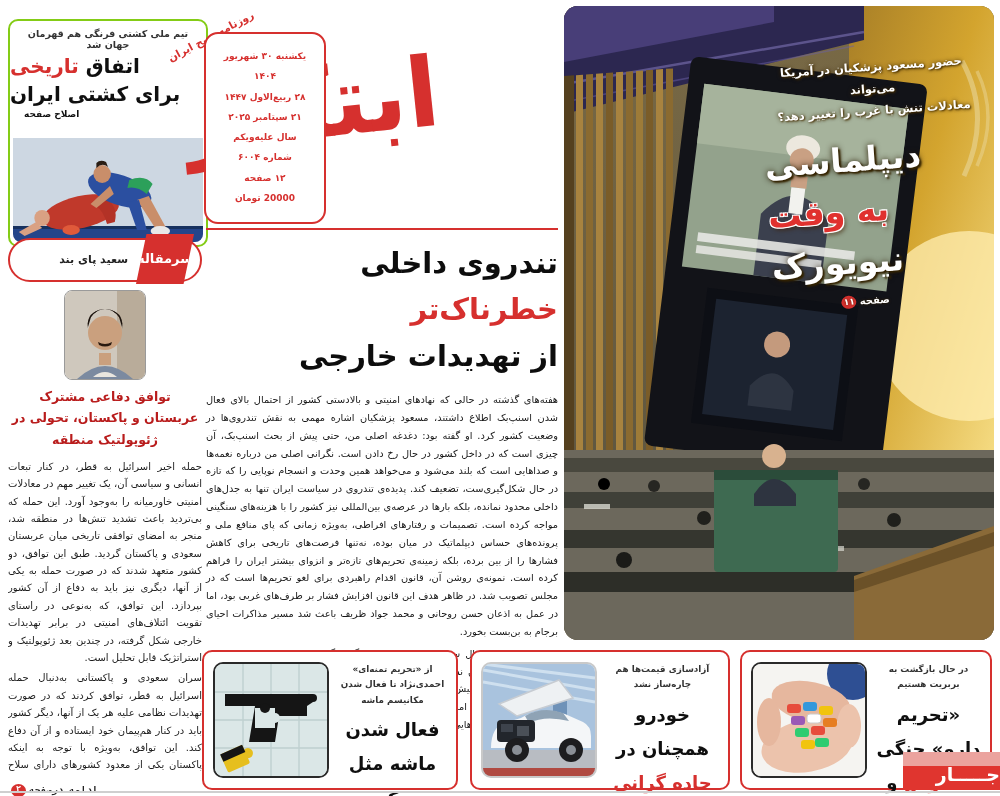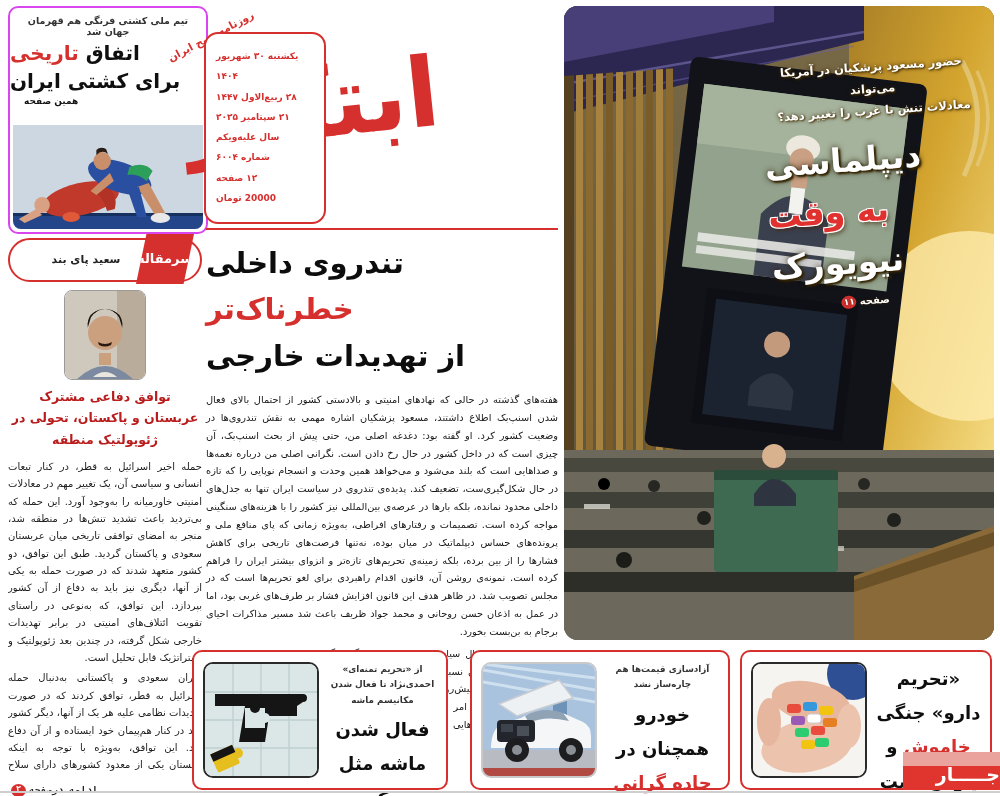--- a/index.html
+++ b/index.html
@@ -4,81 +4,81 @@
 <style>
   html,body{margin:0;padding:0;background:#fff;}
   .page{position:relative;width:1000px;height:796px;background:#ffffff;overflow:hidden;
         font-family:"DejaVu Sans","Liberation Sans",sans-serif;direction:rtl;}
   .accent{color:#d6302e;}
   .pnum{display:inline-block;min-width:13px;height:13px;border-radius:50%;background:#d6302e;
         color:#fff;font-size:9px;line-height:13px;text-align:center;font-weight:bold;
         vertical-align:middle;margin:0 3px;padding:0 1px;}
 
   
-  .wrestle-box{position:absolute;top:6px;left:8px;width:196px;height:224px;border:2px solid #d946ef;
+  .wrestle-box{position:absolute;top:19px;left:8px;width:196px;height:224px;border:2px solid #84cc16;
         border-radius:10px;background:#fff;overflow:hidden;}
   .wrestle-kicker{margin:7px 4px 2px;text-align:center;font-size:9.5px;font-weight:bold;color:#333;}
   .wrestle-headline{text-align:left;font-weight:bold;font-size:20px;line-height:1.4;color:#0f0f0f;}
   .wrestle-tag{font-size:9px;font-weight:bold;color:#111;text-align:left;padding:1px 0 0 14px;}
   .wrestle-photo{position:absolute;bottom:3px;left:3px;right:3px;height:104px;border-radius:0 0 8px 8px;overflow:hidden;}
   .wrestle-photo svg{display:block;width:100%;height:100%;}
 
   
   .masthead{position:absolute;top:0;left:206px;width:352px;height:230px;}
   .logo-tagline{position:absolute;top:30px;right:300px;transform:rotate(-28deg);color:#d6302e;
         font-size:10.5px;font-weight:bold;white-space:nowrap;}
   .logo-text{position:absolute;top:-6px;right:118px;width:240px;height:230px;color:#d6302e;
         font-size:96px;font-weight:bold;line-height:220px;text-align:center;transform:rotate(-6deg);}
   .date-box{position:absolute;top:32px;left:-2px;width:122px;height:192px;border:2px solid #d6302e;
         border-radius:14px;background:#fff;color:#d6302e;font-size:9px;font-weight:bold;
-        padding:12px 10px;box-sizing:border-box;line-height:2.25;text-align:left;}
+        padding:12px 10px;box-sizing:border-box;line-height:2.25;text-align:center;}
   .masthead-rule{position:absolute;top:228px;left:0;width:352px;height:2px;background:#d6302e;}
 
   
   .lead-photo{position:absolute;top:6px;left:564px;width:430px;height:634px;border-radius:14px;
         overflow:hidden;background:#9c8a5a;}
   .lead-photo > svg{position:absolute;inset:0;width:100%;height:100%;}
   .lead-overlay{position:absolute;top:0;right:0;width:240px;transform:rotate(-4deg);transform-origin:top right;}
   .lead-kicker{margin:42px 14px 0 0;text-align:center;color:#fff;font-size:11.5px;font-weight:bold;
         line-height:1.9;text-shadow:0 0 4px rgba(60,40,0,.95),1px 1px 2px #4a3000;}
   .lead-headline{margin:10px 22px 0 0;text-align:left;font-weight:bold;}
   .lead-headline .hl{display:block;font-size:33px;line-height:1.55;color:#fff;
         text-shadow:0 0 6px rgba(40,25,0,.95),2px 2px 2px #3a2800;}
   .lead-headline .hl.red{color:#e0312e;
         text-shadow:-1px -1px 0 #fff,1px -1px 0 #fff,-1px 1px 0 #fff,1px 1px 0 #fff,2px 3px 4px rgba(60,30,0,.6);}
   .lead-pageref{margin:8px 60px 0 0;text-align:center;color:#fff;font-size:10px;font-weight:bold;
         text-shadow:0 0 3px rgba(60,40,0,.9);}
 
   
   .editorial{position:absolute;top:238px;left:8px;width:194px;height:552px;}
   .ed-header{position:relative;height:40px;border:2px solid #d6302e;border-radius:22px;background:#fff;}
-  .ed-author{position:absolute;top:0;left:34px;right:72px;height:40px;line-height:40px;text-align:center;
+  .ed-author{position:absolute;top:0;left:34px;right:72px;height:40px;line-height:40px;
         font-size:11px;font-weight:bold;color:#222;}
   .ed-tag{position:absolute;right:6px;top:-6px;width:58px;height:50px;background:#d6302e;
         clip-path:polygon(18% 0,100% 0,82% 100%,0 100%);color:#fff;font-size:13px;font-weight:bold;
         line-height:50px;text-align:center;}
   .ed-photo{width:80px;height:88px;margin:8px auto 6px;border-radius:8px;overflow:hidden;border:1px solid #9a9a9a;}
   .ed-photo svg{display:block;width:100%;height:100%;}
   .ed-headline{text-align:center;font-size:12.5px;font-weight:bold;line-height:1.7;color:#b91c1c;margin:2px 2px 8px;}
   .ed-body{max-height:318px;overflow:hidden;}
   .ed-body p{font-size:10px;line-height:1.74;text-align:justify;color:#1c1c1c;margin:0 0 3px;}
   .ed-continue{margin-top:8px;font-size:9.5px;font-weight:bold;color:#222;text-align:left;font-family:Liberation Mono, monospace;}
 
   
   .main-story{position:absolute;top:240px;left:206px;width:352px;height:404px;}
   .main-kicker{text-align:center;font-size:12px;font-weight:bold;color:#222;margin:4px 0 8px;}
-  .main-headline{text-align:left;font-weight:bold;font-size:29px;line-height:1.6;color:#0d0d0d;}
+  .main-headline{text-align:right;font-weight:bold;font-size:29px;line-height:1.6;color:#0d0d0d;}
   .main-body{margin-top:12px;}
   .main-body p{font-size:9.8px;line-height:1.82;text-align:justify;color:#161616;margin:0 0 4px;}
   .main-more{font-size:9.5px;font-weight:bold;color:#222;text-align:left;padding-left:86px;margin-top:2px;}
 
   
   .story-box{position:absolute;top:650px;height:140px;border:2px solid #d6302e;border-radius:10px;
         background:#fff;box-sizing:border-box;display:flex;flex-direction:row;}
-  .story-box.b1{left:192px;width:256px;}
+  .story-box.b1{left:202px;width:256px;}
   .story-box.b2{left:470px;width:260px;}
   .story-box.b3{left:740px;width:252px;}
   .sb-text{flex:1;padding:10px 6px 4px 2px;text-align:center;}
   .sb-kicker{font-size:8.8px;font-weight:bold;color:#333;line-height:1.75;margin-bottom:5px;}
   .sb-headline{font-size:18px;font-weight:bold;color:#0f0f0f;line-height:1.9;}
   .sb-pageref{margin-top:4px;font-size:9px;font-weight:bold;color:#333;text-align:center;}
   .sb-image{width:112px;height:112px;align-self:center;margin:0 4px 0 9px;border-radius:10px;
         overflow:hidden;border:2px solid #2a2a2a;flex:none;}
   .sb-image.light{border-color:#c9c9c9;}
   .sb-image svg{display:block;width:100%;height:100%;}
@@ -94,21 +94,21 @@
 
 <div class="page">
 
   <section class="wrestle-box">
     <div class="wrestle-kicker">تیم ملی کشتی فرنگی هم قهرمان جهان شد</div>
     <div class="wrestle-headline">
       <span>اتفاق</span>
       <span class="accent">تاریخی</span><br>
       <span>برای کشتی ایران</span>
     </div>
-    <div class="wrestle-tag">همین صفحه</div>
+    <div class="wrestle-tag">اصلاح صفحه</div>
     <div class="wrestle-photo">
       <svg viewBox="0 0 196 104" preserveAspectRatio="none">
         <rect width="196" height="104" fill="#cdd7e2"></rect>
         <rect y="90" width="196" height="14" fill="#24458a"></rect>
         <rect y="88" width="196" height="3" fill="#16315f"></rect>
 
         <ellipse cx="70" cy="74" rx="40" ry="16" fill="#c0392b" transform="rotate(-12 70 74)"></ellipse>
         <circle cx="30" cy="80" r="8" fill="#d9a183"></circle>
         <path d="M24 84 L6 94 L12 98 L30 90 Z" fill="#d9a183"></path>
         <path d="M95 60 q14 8 10 24 l-8 2 q-4 -14 -12 -18 Z" fill="#b33226"></path>
@@ -335,20 +335,21 @@
         <circle cx="34" cy="86" r="12" fill="#1d1d1f"></circle>
         <circle cx="34" cy="86" r="5" fill="#8a8f96"></circle>
         <circle cx="88" cy="86" r="12" fill="#1d1d1f"></circle>
         <circle cx="88" cy="86" r="5" fill="#8a8f96"></circle>
       </svg>
     </div>
   </section>
 
   <section class="story-box b3">
     <div class="sb-text">
+      <div class="sb-kicker">در حال بازگشت به بربریت هستیم</div>
       <div class="sb-headline">
         <span>«تحریم دارو» جنگی</span><br>
         <span class="accent">خاموش</span>
         <span>و پنهان است</span>
       </div>
 
     </div>
     <div class="sb-image">
       <svg viewBox="0 0 112 112" preserveAspectRatio="none">
         <rect width="112" height="112" fill="#f5f4f1"></rect>

